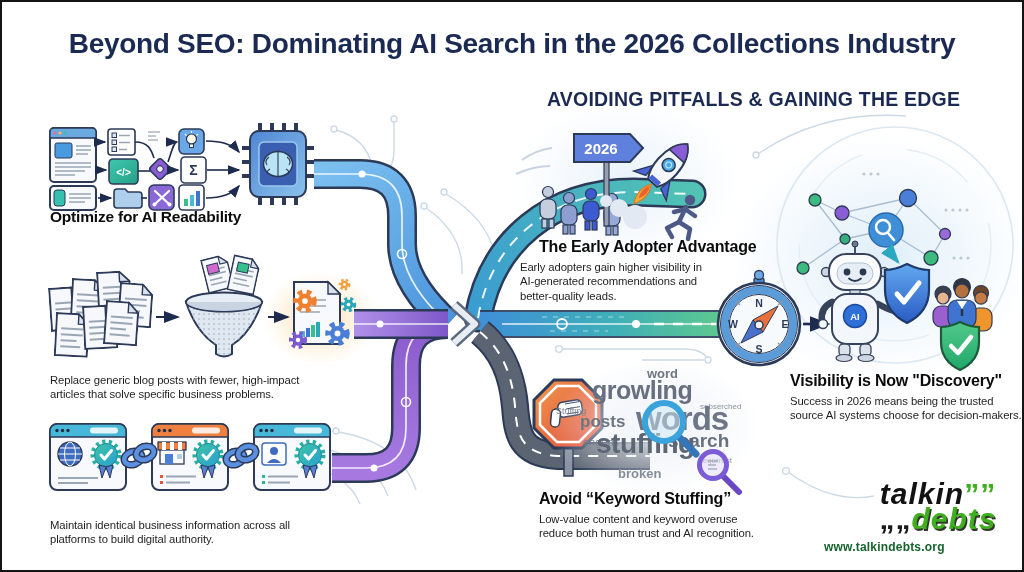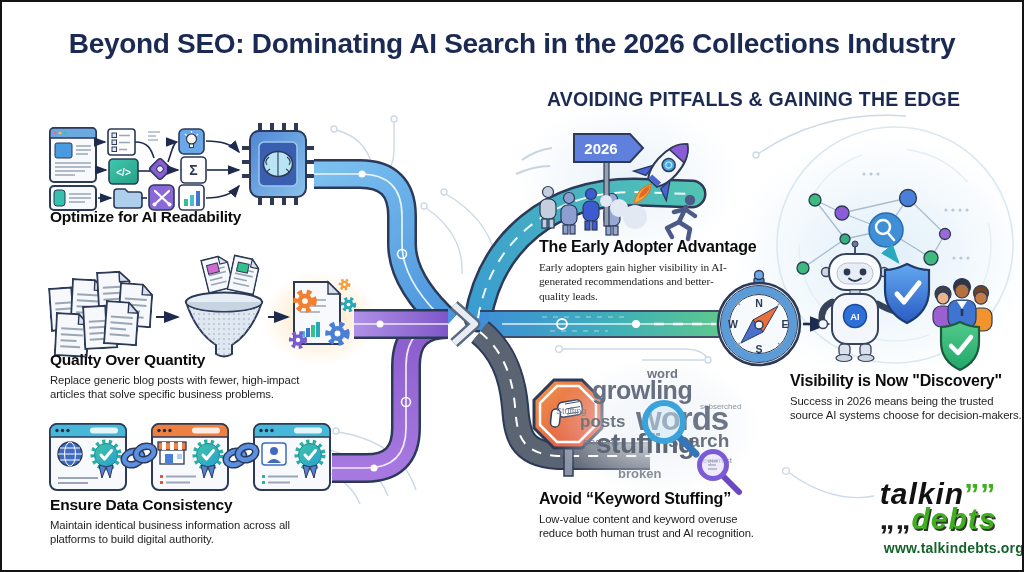--- a/index.html
+++ b/index.html
@@ -34,21 +34,21 @@
   .wc7{left:33px;top:76px;font-size:11px;color:#7a828e;font-weight:400;}
   .wc8{left:46px;top:68px;font-size:28px;color:#5c6674;letter-spacing:-.5px;}
   .wc9{left:68px;top:106px;font-size:13px;color:#858d9a;}
   .wc10{left:150px;top:96px;font-size:8px;color:#8a92a0;font-weight:400;}
   
   .logo{left:850px;top:479px;width:172px;z-index:5;font-style:italic;font-weight:700;line-height:25px;text-align:center;}
   .logo .l1{font-size:30px;color:#121212;letter-spacing:1px;text-align:center;}
   .logo .l2{font-size:30px;color:#3fae1f;letter-spacing:1px;text-shadow:1.5px 1.5px 0 rgba(10,20,5,.85);}
   .logo .qg{color:#3fae1f;font-size:30px;font-style:normal;}
   .logo .qd{color:#1a1a1a;font-size:30px;font-style:normal;text-shadow:none;}
-  .website{left:822px;top:538px;width:200px;text-align:right;font-size:14px;font-weight:700;color:#15632b;z-index:5;letter-spacing:.2px;}
+  .website{left:822px;top:538px;width:200px;text-align:left;font-size:12px;font-weight:700;color:#15632b;z-index:5;letter-spacing:.2px;}
   .z5{z-index:5;}
   svg text{font-family:"Liberation Sans",sans-serif;}
 </style>
 </head>
 <body>
 
 <div class="canvas">
 
   <svg class="abs layer" width="1024" height="572" viewBox="0 0 1024 572">
     <defs>
@@ -643,28 +643,26 @@
       <path d="M706,459 h10 M706,463 h8 M706,467 h9" stroke="#8a92a0" stroke-width="1"></path>
     </g>
   </svg>
 
   <div class="abs title z5">Beyond SEO: Dominating AI Search in the 2026 Collections Industry</div>
 
   <div class="abs sec-header z5" style="left:545px;top:86px;">AVOIDING PITFALLS &amp; GAINING THE EDGE</div>
 
   <div class="abs item-h z5" style="left:48px;top:206px;">Optimize for AI Readability</div>
 
-  <div class="abs item-h z5" style="left:48px;top:349px;">Quality Over Quantity</div>
   <div class="abs item-b z5" style="left:48px;top:371px;width:260px;">Replace generic blog posts with fewer, high-impact articles that solve specific business problems.</div>
 
-  <div class="abs item-h z5" style="left:48px;top:494px;">Ensure Data Consistency</div>
   <div class="abs item-h z5" style="left:537px;top:236px;font-size:16px;">The Early Adopter Advantage</div>
 
   <div class="abs item-b z5" style="left:48px;top:516px;width:240px;">Maintain identical business information across all platforms to build digital authority.</div>
-  <div class="abs item-b z5" style="left:537px;top:258px;width:195px;font-family:Liberation Serif, serif;">Early adopters gain higher visibility in AI-generated recommendations and better-quality leads.</div>
+  <div class="abs item-b z5" style="left:518px;top:258px;width:195px;">Early adopters gain higher visibility in AI-generated recommendations and better-quality leads.</div>
 
   <div class="abs item-h z5" style="left:537px;top:488px;font-size:16px;">Avoid “Keyword Stuffing”</div>
   <div class="abs item-b z5" style="left:537px;top:510px;width:235px;">Low-value content and keyword overuse reduce both human trust and AI recognition.</div>
 
   <div class="abs item-h z5" style="left:788px;top:370px;font-size:16px;">Visibility is Now "Discovery"</div>
   <div class="abs item-b z5" style="left:788px;top:392px;width:235px;">Success in 2026 means being the trusted source AI systems choose for decision-makers.</div>
 
   <div class="abs logo">
     <div class="l1"><span>talkin</span><span class="qg">””</span></div>
     <div class="l2"><span class="qd">„„</span><span>debts</span></div>

